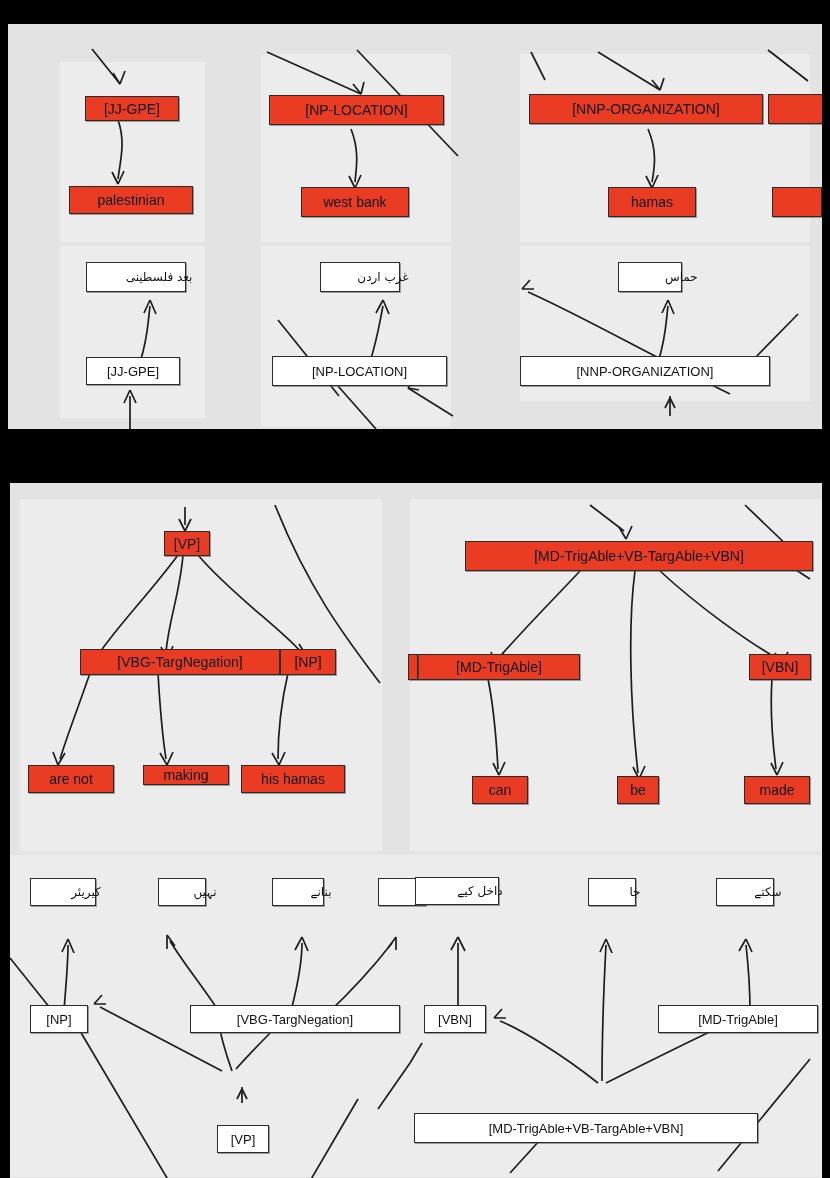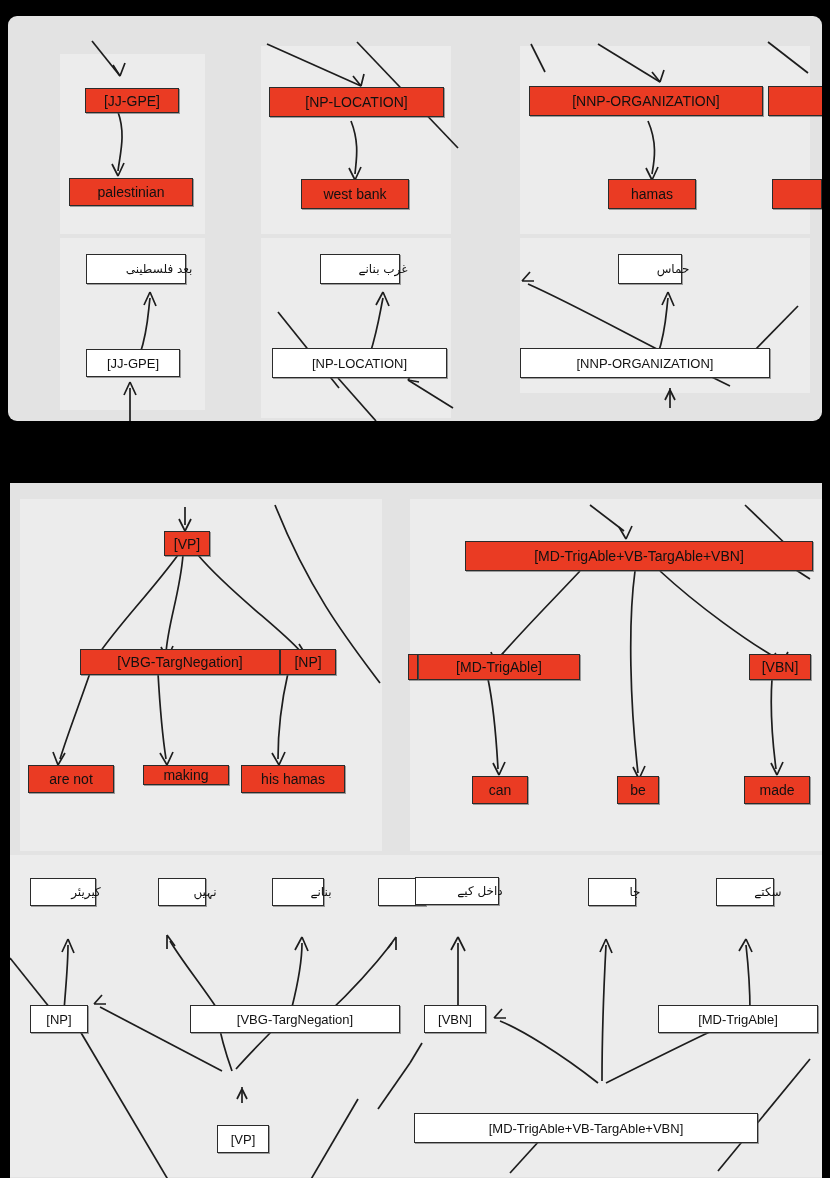--- a/index.html
+++ b/index.html
@@ -19,21 +19,21 @@
     height: 1178px;
     background: #000000;
   }
 
   
   .section {
     position: absolute;
     background: #e3e3e3;
     overflow: hidden;
   }
-  #section-ner  { left: 8px;  top: 16px;   width: 814px; height: 405px; border-radius: 9px; }
+  #section-ner  { left: 8px;  top: 24px;   width: 814px; height: 405px; }
   #section-tree { left: 10px; top: 458px; width: 812px; height: 712px; margin-top: 25px; }
 
   
   .panel {
     position: absolute;
     background: #ececec;
     overflow: hidden;
   }
 
   
@@ -167,27 +167,27 @@
     <div class="node red" style="left:764px; top:163px; width:50px; height:30px;"></div>
 
     <div class="node white urdu" style="left:78px; top:238px; width:100px; height:30px;">
       <span>بعد فلسطینی</span>
     </div>
     <div class="node white" style="left:78px; top:333px; width:94px; height:28px;">
       <span>[JJ-GPE]</span>
     </div>
 
     <div class="node white urdu" style="left:312px; top:238px; width:80px; height:30px;">
-      <span>غرب بنانے</span>
+      <span>غرب اردن</span>
     </div>
     <div class="node white" style="left:264px; top:332px; width:175px; height:30px;">
       <span>[NP-LOCATION]</span>
     </div>
 
-    <div class="node white urdu" style="left:610px; top:238px; width:64px; height:30px;">
+    <div class="node white urdu" style="left:610px; top:238px; width:64px; height:30px;justify-content:flex-end;">
       <span>حماس</span>
     </div>
     <div class="node white" style="left:512px; top:332px; width:250px; height:30px;">
       <span>[NNP-ORGANIZATION]</span>
     </div>
   </div>
 
   <div class="section" id="section-tree">
 
     <div class="panel" style="left:10px; top:16px; width:362px; height:352px;"></div>

